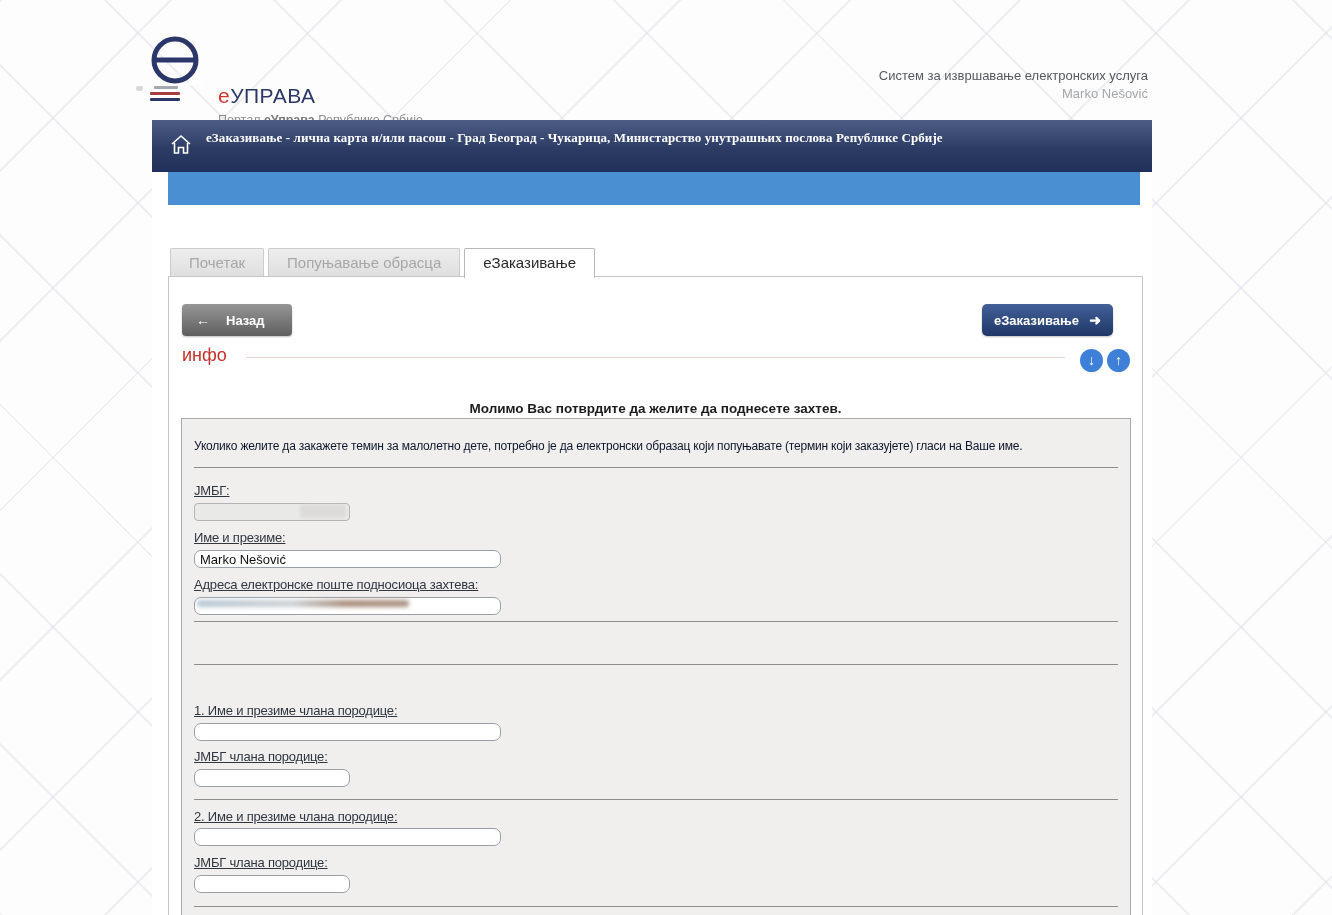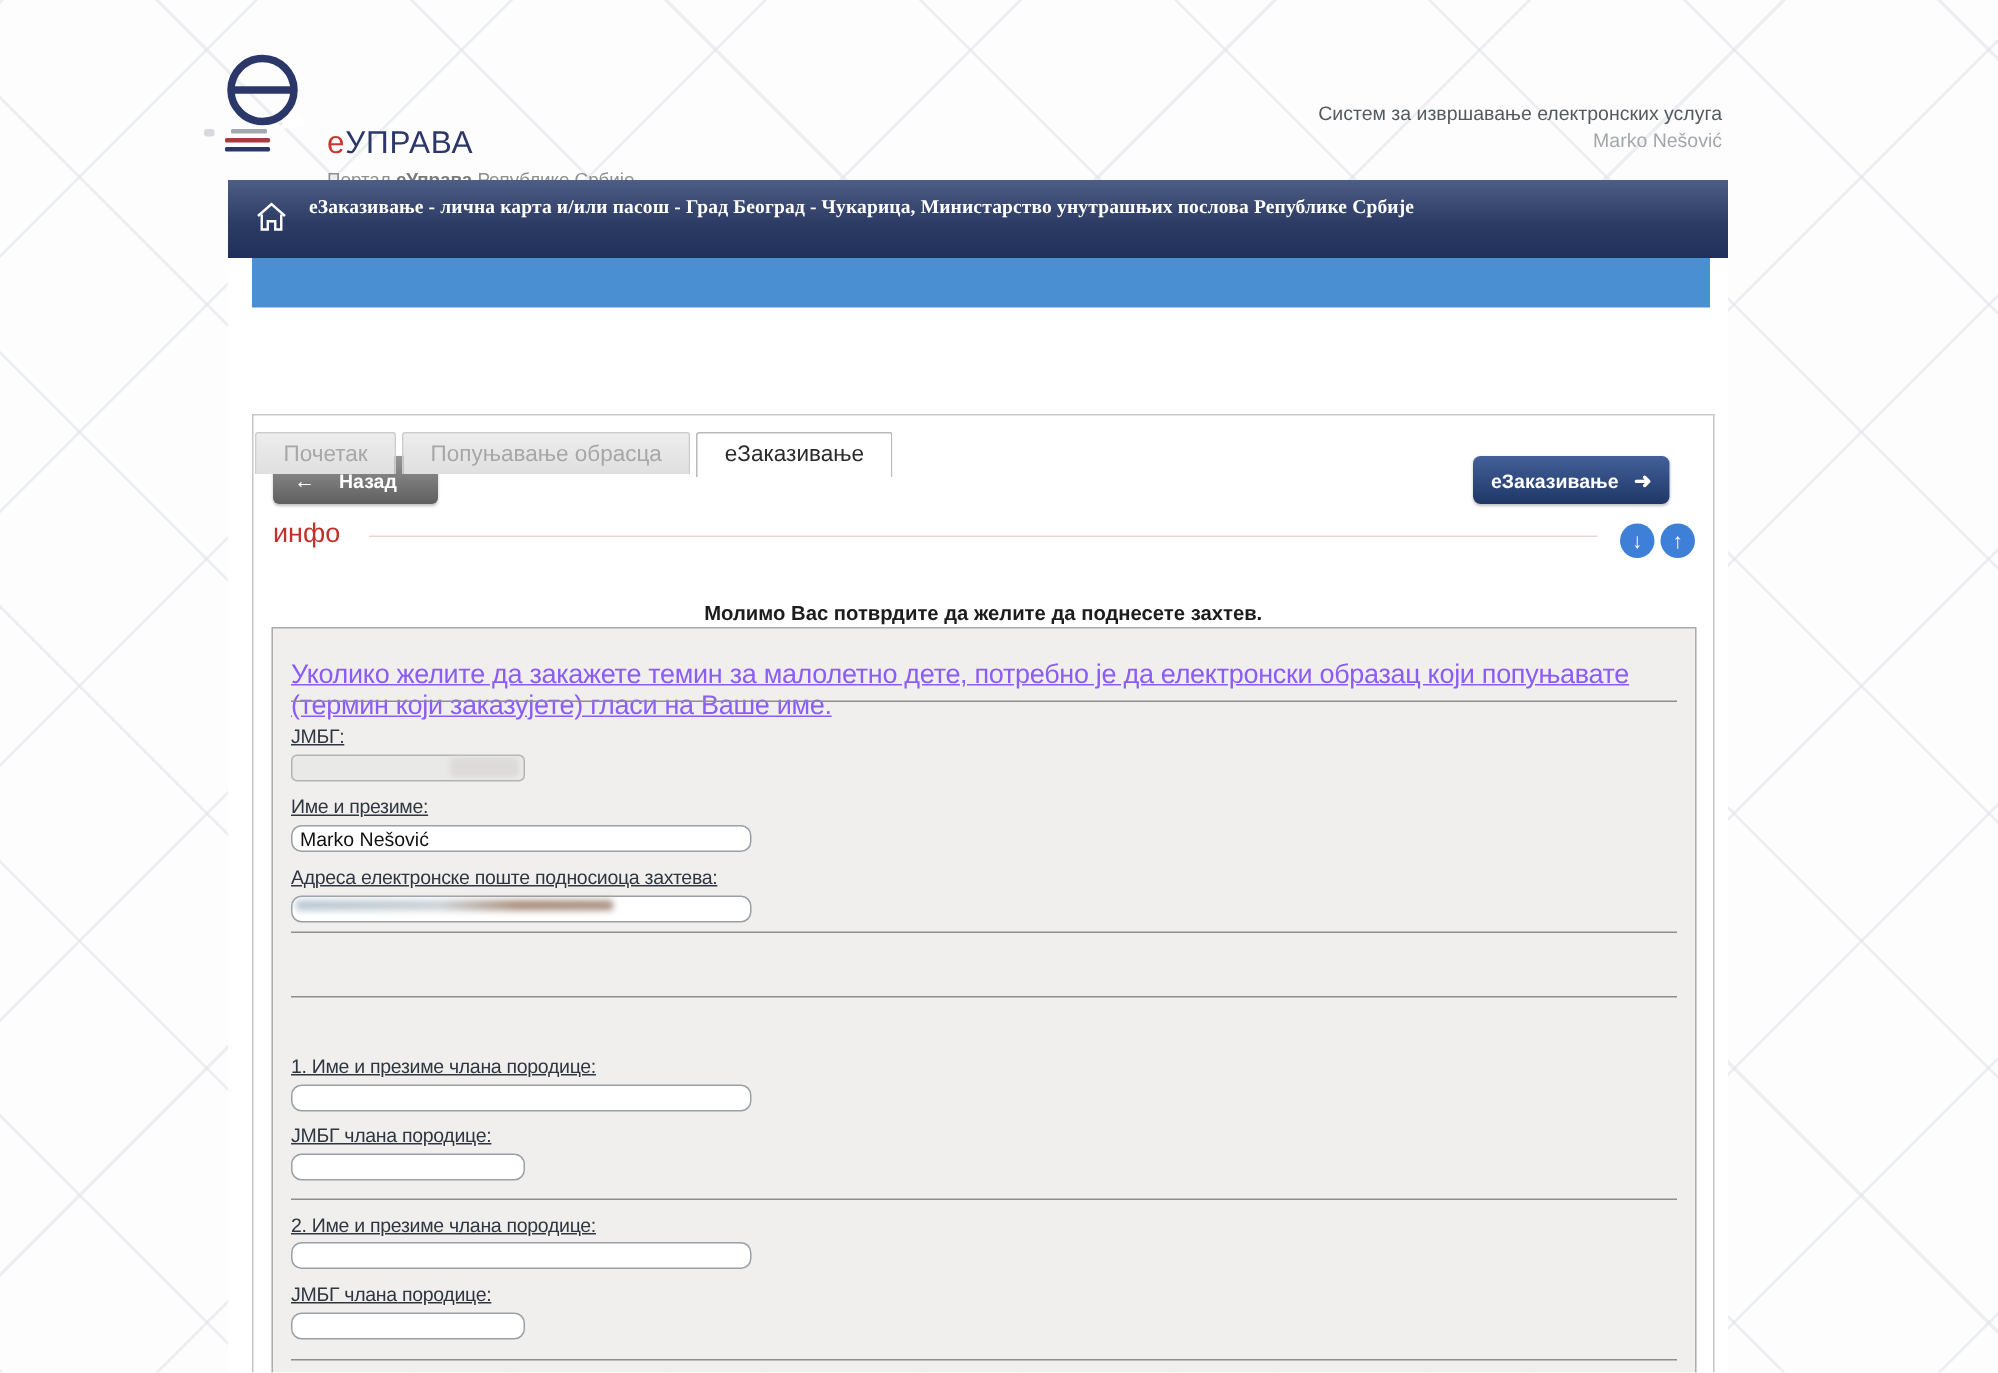--- a/index.html
+++ b/index.html
@@ -42,21 +42,21 @@
     display:flex; align-items:flex-start;font-family:Liberation Serif, serif;
   }
   .home-icon-wrap { margin:14px 14px 0 18px; }
   .breadcrumb {
     margin-top:10px; width:860px; color:#ffffff; font-size:13px; font-weight:bold;
     line-height:16px; letter-spacing:.1px;
   }
   .blue-bar { position:absolute; left:168px; top:172px; width:972px; height:33px; background:#4a8fd2; }
 
   
-  .tabs { position:absolute; left:170px; top:248px; display:flex; gap:4px; z-index:3;margin-top:40px; }
+  .tabs { position:absolute; left:170px; top:248px; display:flex; gap:4px; z-index:3; }
   .tab {
     height:28px; padding:0 18px; font-size:15px; line-height:27px; white-space:nowrap;
     background:linear-gradient(#ededed,#dfdfdf); color:#a7a7a7;
     border:1px solid #cccccc; border-bottom:none; border-radius:2px 2px 0 0; cursor:default;
   }
   .tab.active { background:#ffffff; color:#2b2b2b; border-color:#b9b9b9; height:30px; position:relative; top:0; z-index:4; }
 
   
   .main-panel {
     position:absolute; left:168px; top:276px; width:975px; height:639px;
@@ -80,21 +80,21 @@
   }
   .circle-down { right:28px; }
   .circle-up { right:1px; }
 
   .confirm-heading { position:absolute; left:0; top:124px; width:100%; text-align:center; font-size:13.5px; font-weight:bold; color:#1c1c1c; }
 
   .form-panel {
     position:absolute; left:12px; top:141px; width:950px; height:530px;
     background:#f0efee; border:1px solid #ababab;
   }
-  .fp-text { position:absolute; left:12px; right:12px; font-size:18px; color:#8b5cf6; letter-spacing:-.2px;text-decoration:underline; }
+  .fp-text { position:absolute; left:12px; right:12px; font-size:12px; color:#0f172a; letter-spacing:-.2px; }
   .fp-hr { position:absolute; left:12px; right:12px; height:1px; background:#8e8e8e; }
   .fp-label { position:absolute; left:12px; font-size:13px; color:#2f3640; letter-spacing:-.2px;text-decoration:underline; }
   .fp-input {
     position:absolute; left:12px; height:18px; background:#ffffff;
     border:1px solid #9aa0a6; border-radius:7px; font-size:13px; color:#111;
     padding:0 5px; font-family:"Liberation Sans",sans-serif;
   }
   .w-wide { width:307px; }
   .w-narrow { width:156px; }
   .input-readonly { background:#e9e9e8; border-color:#b3b3b3; border-radius:4px; }

